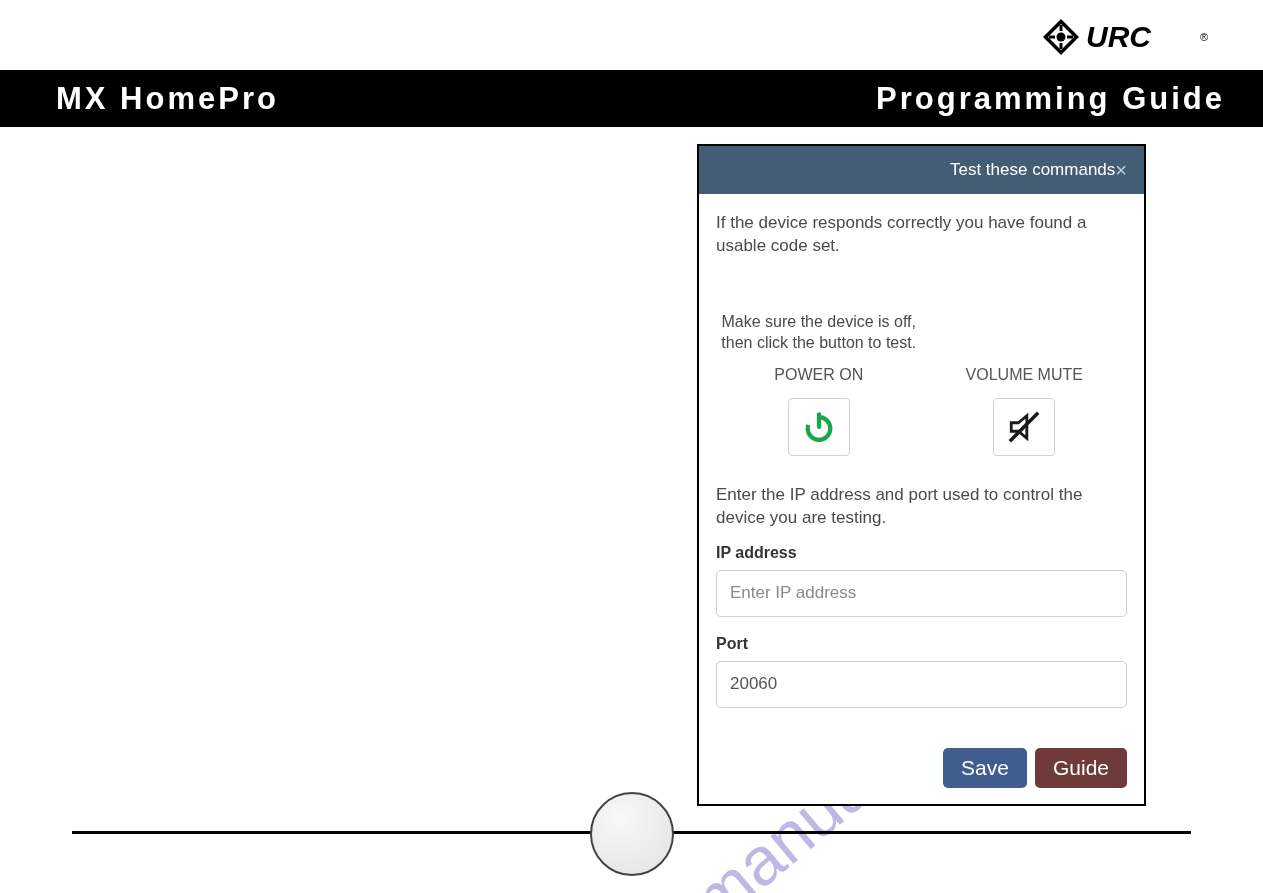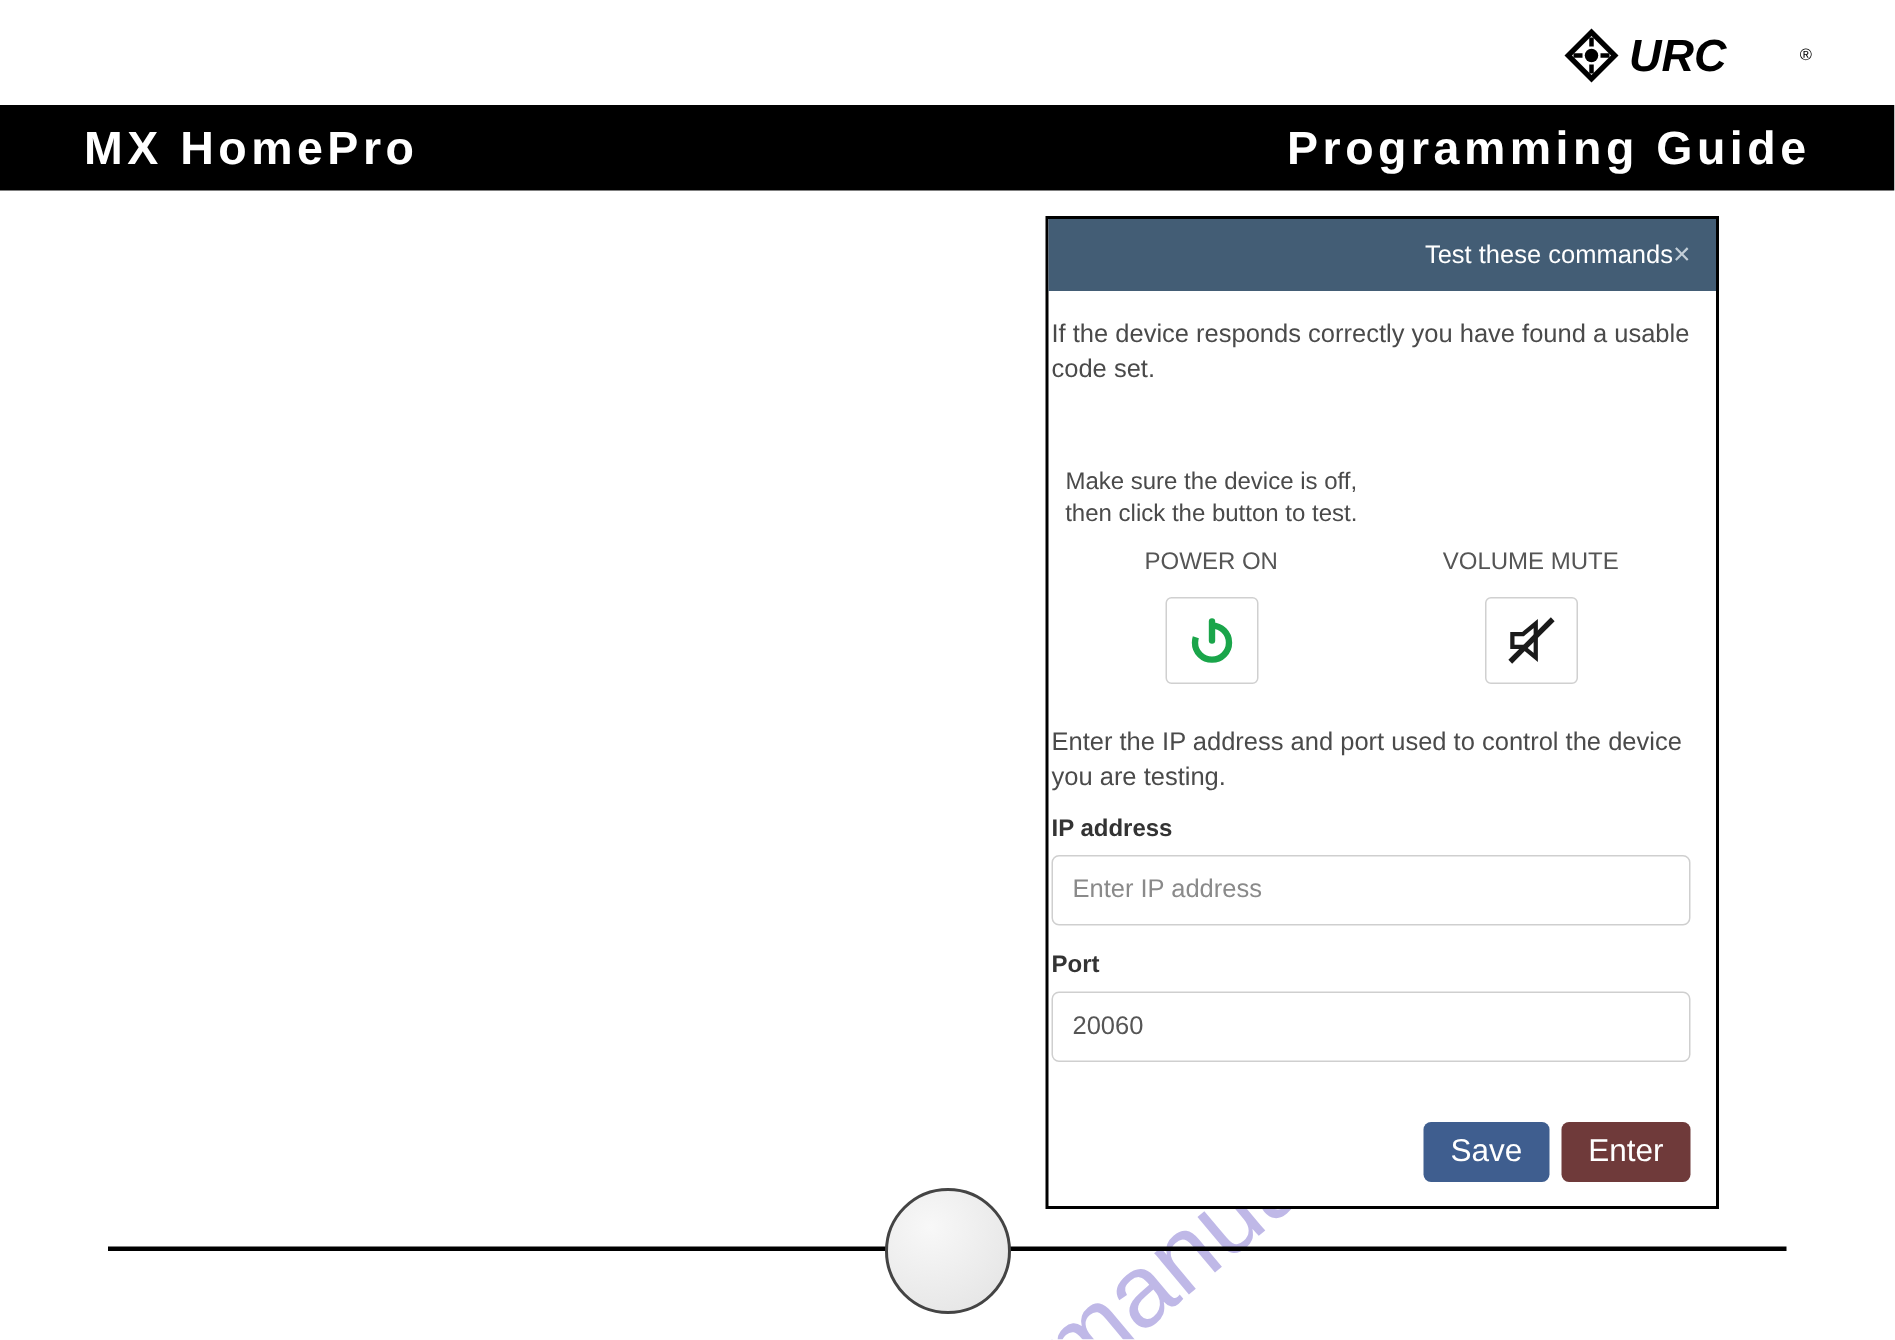--- a/index.html
+++ b/index.html
@@ -25,21 +25,21 @@
     gap: 6px;
   }
   .urc-logo svg { display: block; }
   .black-bar {
     background: #000000;
     width: 100%;
     height: 57px;
     display: flex;
     align-items: center;
     justify-content: space-between;
-    padding: 0 56px 0 56px;
+    padding: 0 38px 0 56px;
   }
   .bar-left {
     color: #ffffff;
     font-family: "Arial Black", Arial, sans-serif;
     font-weight: 900;
     letter-spacing: 3px;
     font-size: 31px;
   }
   .bar-right {
     color: #ffffff;
@@ -68,21 +68,21 @@
     justify-content: flex-end;
     align-items: center;
   }
   .dialog-close {
     color: #c4cfd8;
     font-size: 20px;
     cursor: pointer;
     line-height: 1;
   }
   .dialog-body {
-    padding: 18px 17px 0 2px;
+    padding: 18px 17px 0 17px;
     color: #4a4a4a;
   }
   .desc1 {
     font-size: 17px;
     line-height: 1.35;
     margin-bottom: 30px;
   }
   .cmd-row {
     display: flex;
     justify-content: space-around;
@@ -261,18 +261,18 @@
     <div class="desc2">Enter the IP address and port used to control the device you are testing.</div>
 
     <div class="field-label">IP address</div>
     <input type="text" class="text-input" placeholder="Enter IP address" style="">
 
     <div class="field-label">Port</div>
     <input type="text" class="text-input" value="20060" style="">
   </div>
   <div class="dialog-footer">
     <button class="btn btn-save">Save</button>
-    <button class="btn btn-cancel">Enter</button>
+    <button class="btn btn-cancel">Guide</button>
   </div>
 </div>
 
 <div class="bottom-rule"></div>
 <div class="page-circle"></div>
 
 </body></html>

